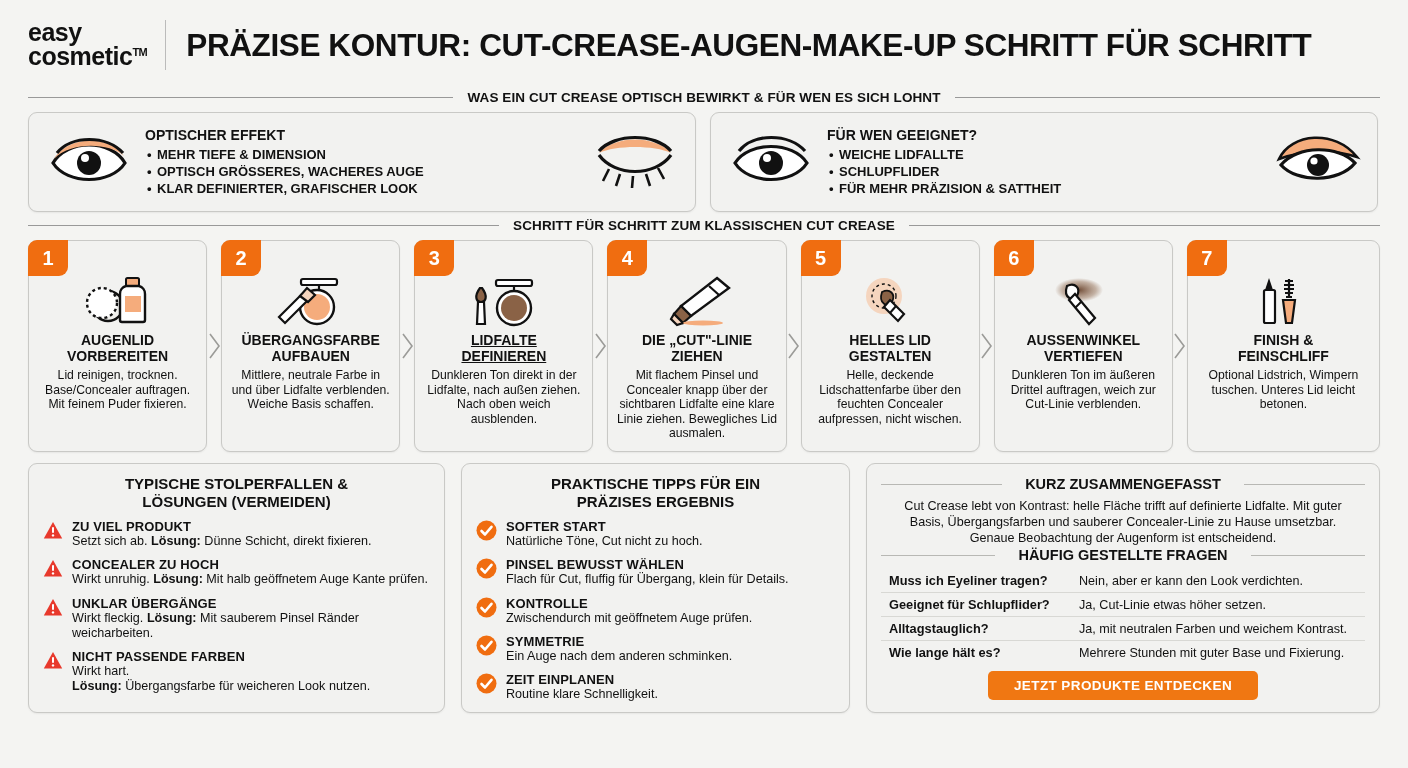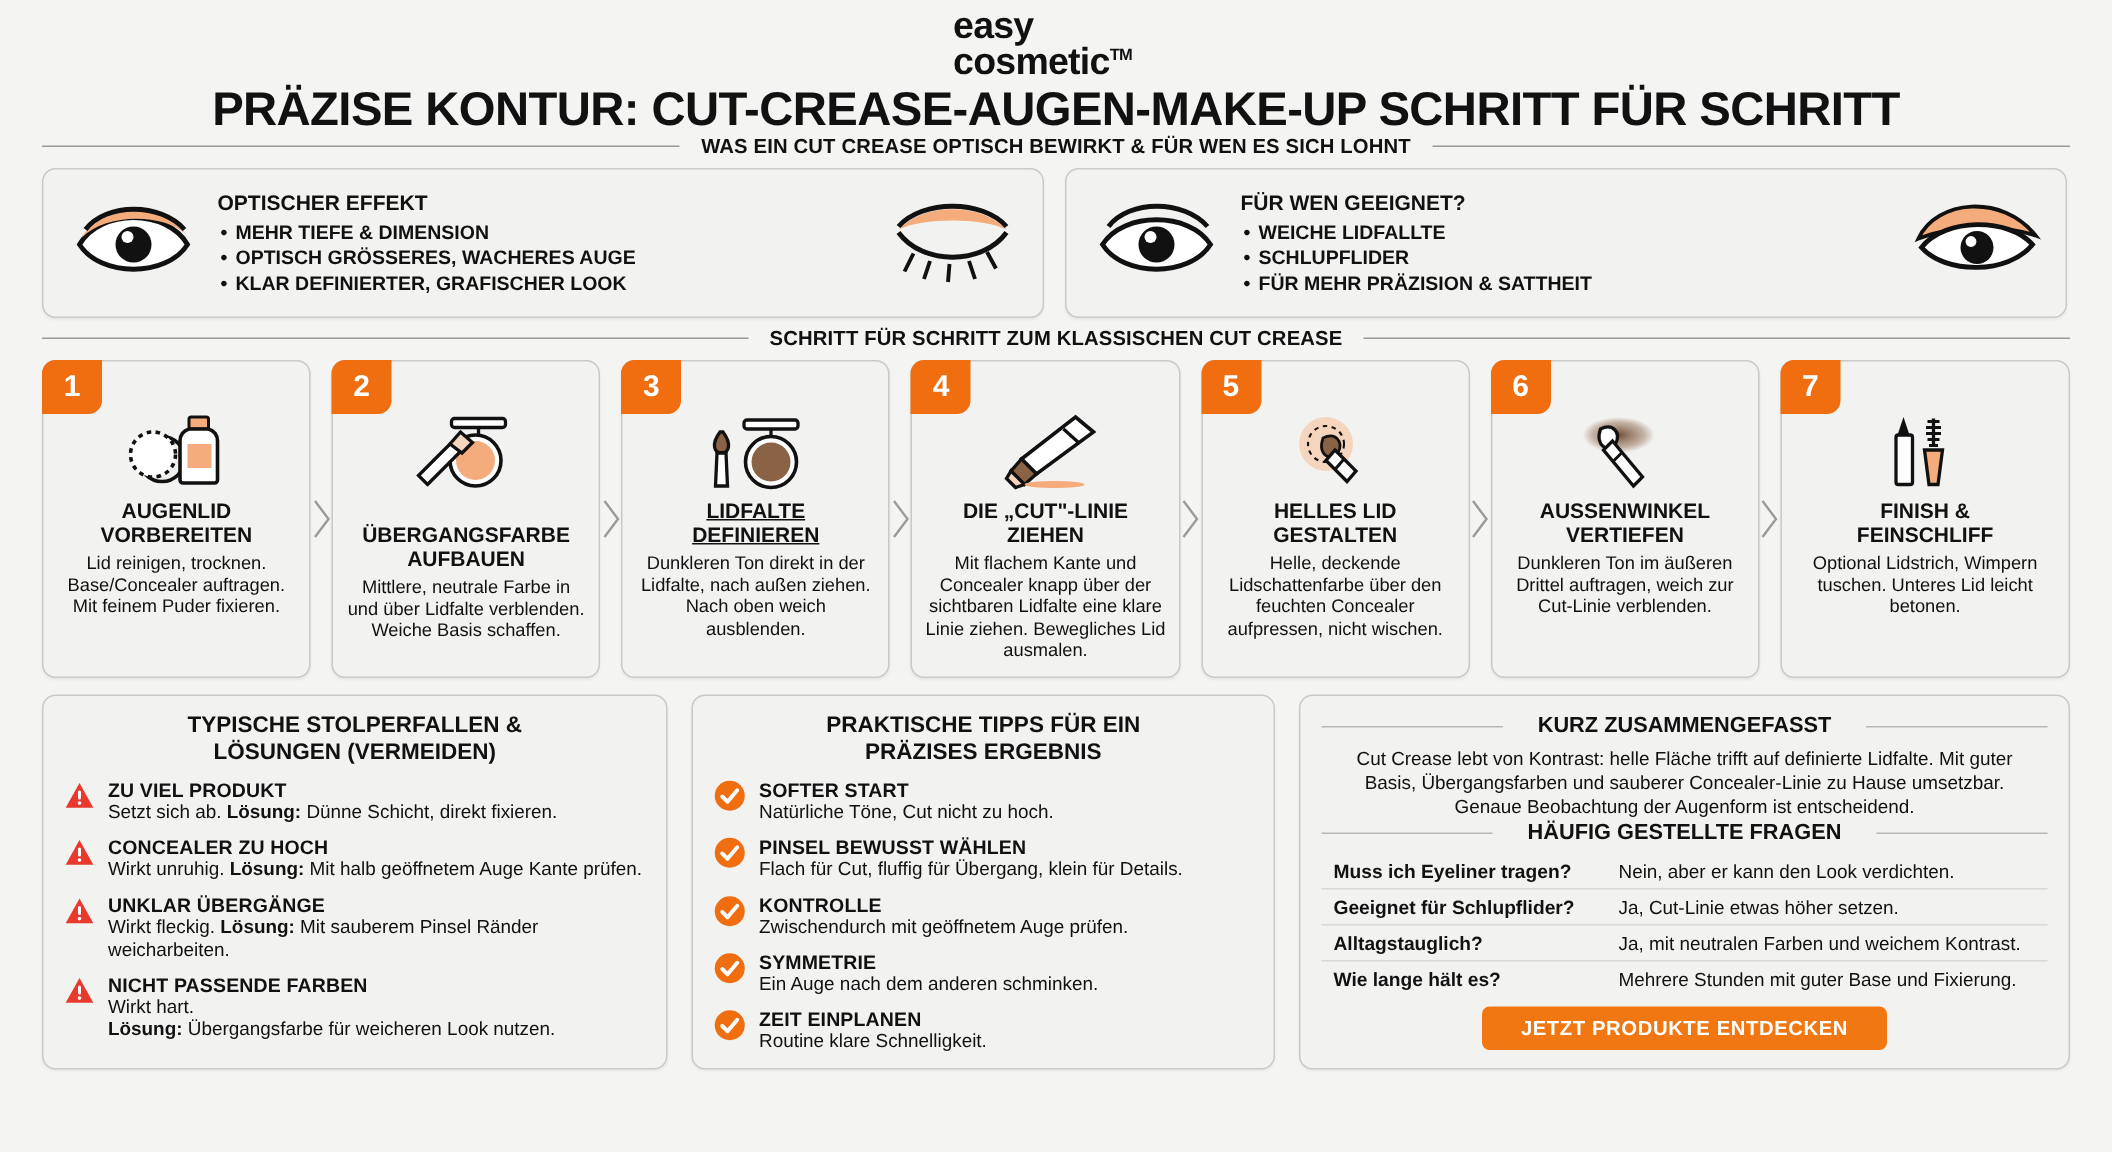--- a/index.html
+++ b/index.html
@@ -6,21 +6,21 @@
   html, body {
     width: 1408px; height: 768px;
     background: #f4f4f2;
     font-family: "Liberation Sans", sans-serif;
     color: #111;
     overflow: hidden;
   }
   .page { position: relative; width: 1408px; height: 768px; padding: 0 28px; }
 
   
-  .header { display: flex; align-items: center; height: 84px; padding-top: 6px; flex-direction: column; }
+  .header { display: flex; align-items: center; height: 84px; padding-top: 6px; }
   .logo { font-weight: 700; font-size: 25px; line-height: 0.95; letter-spacing: -0.5px; padding-right: 18px; }
   .logo .tm { font-size: 11px; vertical-align: super; font-weight: 700; }
   .logo-div { width: 1px; height: 50px; background: #bbb; margin-right: 20px; }
   .title { font-weight: 700; font-size: 31.5px; letter-spacing: -0.4px; white-space: nowrap; }
 
   
   .sec { display: flex; align-items: center; gap: 14px; margin: 6px 0 7px 0; }
   .sec .ln { flex: 1; height: 1px; background: #999; }
   .sec .lbl { font-weight: 700; font-size: 13.5px; letter-spacing: 0.1px; white-space: nowrap; }
 
@@ -200,21 +200,21 @@
         <div class="step-ico">
           <svg width="72" height="52" viewBox="0 0 72 52">
             <circle cx="42" cy="31" r="17" fill="#fff" stroke="#111" stroke-width="2.4"></circle>
             <circle cx="42" cy="31" r="13" fill="#f5ac7c"></circle>
             <rect x="26" y="3" width="36" height="6" rx="2" fill="#fff" stroke="#111" stroke-width="2.2"></rect>
             <line x1="44" y1="9" x2="44" y2="14" stroke="#111" stroke-width="2.2"></line>
             <path d="M10 47 L22 35 L32 25 L26 19 L16 29 L4 41 Z" fill="#fff" stroke="#111" stroke-width="2.2"></path>
             <path d="M25 20 L33 26 L40 19 L32 12 Z" fill="#f5d5be" stroke="#111" stroke-width="2.2"></path>
           </svg>
         </div>
-        <div class="step-title" style="white-space: pre-line; margin-top: 16px;">ÜBERGANGSFARBE
+        <div class="step-title" style="white-space: pre-line;">ÜBERGANGSFARBE
 AUFBAUEN</div>
         <div class="step-desc">Mittlere, neutrale Farbe in und über Lidfalte verblenden. Weiche Basis schaffen.</div>
       </div>
       <div class="chev">
         <svg width="13" height="26" viewBox="0 0 13 26">
             <path d="M2 1 L11 13 L2 25" fill="none" stroke="#9b9b98" stroke-width="1.6"></path>
           </svg>
       </div>
     </div>
 
@@ -249,21 +249,21 @@
           <svg width="72" height="52" viewBox="0 0 72 52">
             <path d="M56 2 L68 12 L30 40 L20 30 Z" fill="#fff" stroke="#111" stroke-width="2.4"></path>
             <line x1="48" y1="10" x2="58" y2="19" stroke="#111" stroke-width="2.2"></line>
             <path d="M20 30 L30 40 L22 47 L13 38 Z" fill="#8a6246" stroke="#111" stroke-width="2.2"></path>
             <path d="M13 38 L22 47 L16 49 L10 43 Z" fill="#f5d5be" stroke="#111" stroke-width="2.2"></path>
             <ellipse cx="42" cy="47" rx="20" ry="2.4" fill="#f5ac7c"></ellipse>
           </svg>
         </div>
         <div class="step-title" style="white-space: pre-line;">DIE „CUT"-LINIE
 ZIEHEN</div>
-        <div class="step-desc">Mit flachem Kante und Concealer knapp über der sichtbaren Lidfalte eine klare Linie ziehen. Bewegliches Lid ausmalen.</div>
+        <div class="step-desc">Mit flachem Pinsel und Concealer knapp über der sichtbaren Lidfalte eine klare Linie ziehen. Bewegliches Lid ausmalen.</div>
       </div>
       <div class="chev">
         <svg width="13" height="26" viewBox="0 0 13 26">
             <path d="M2 1 L11 13 L2 25" fill="none" stroke="#9b9b98" stroke-width="1.6"></path>
           </svg>
       </div>
     </div>
 
     <div class="stepwrap">
       <div class="card step">

